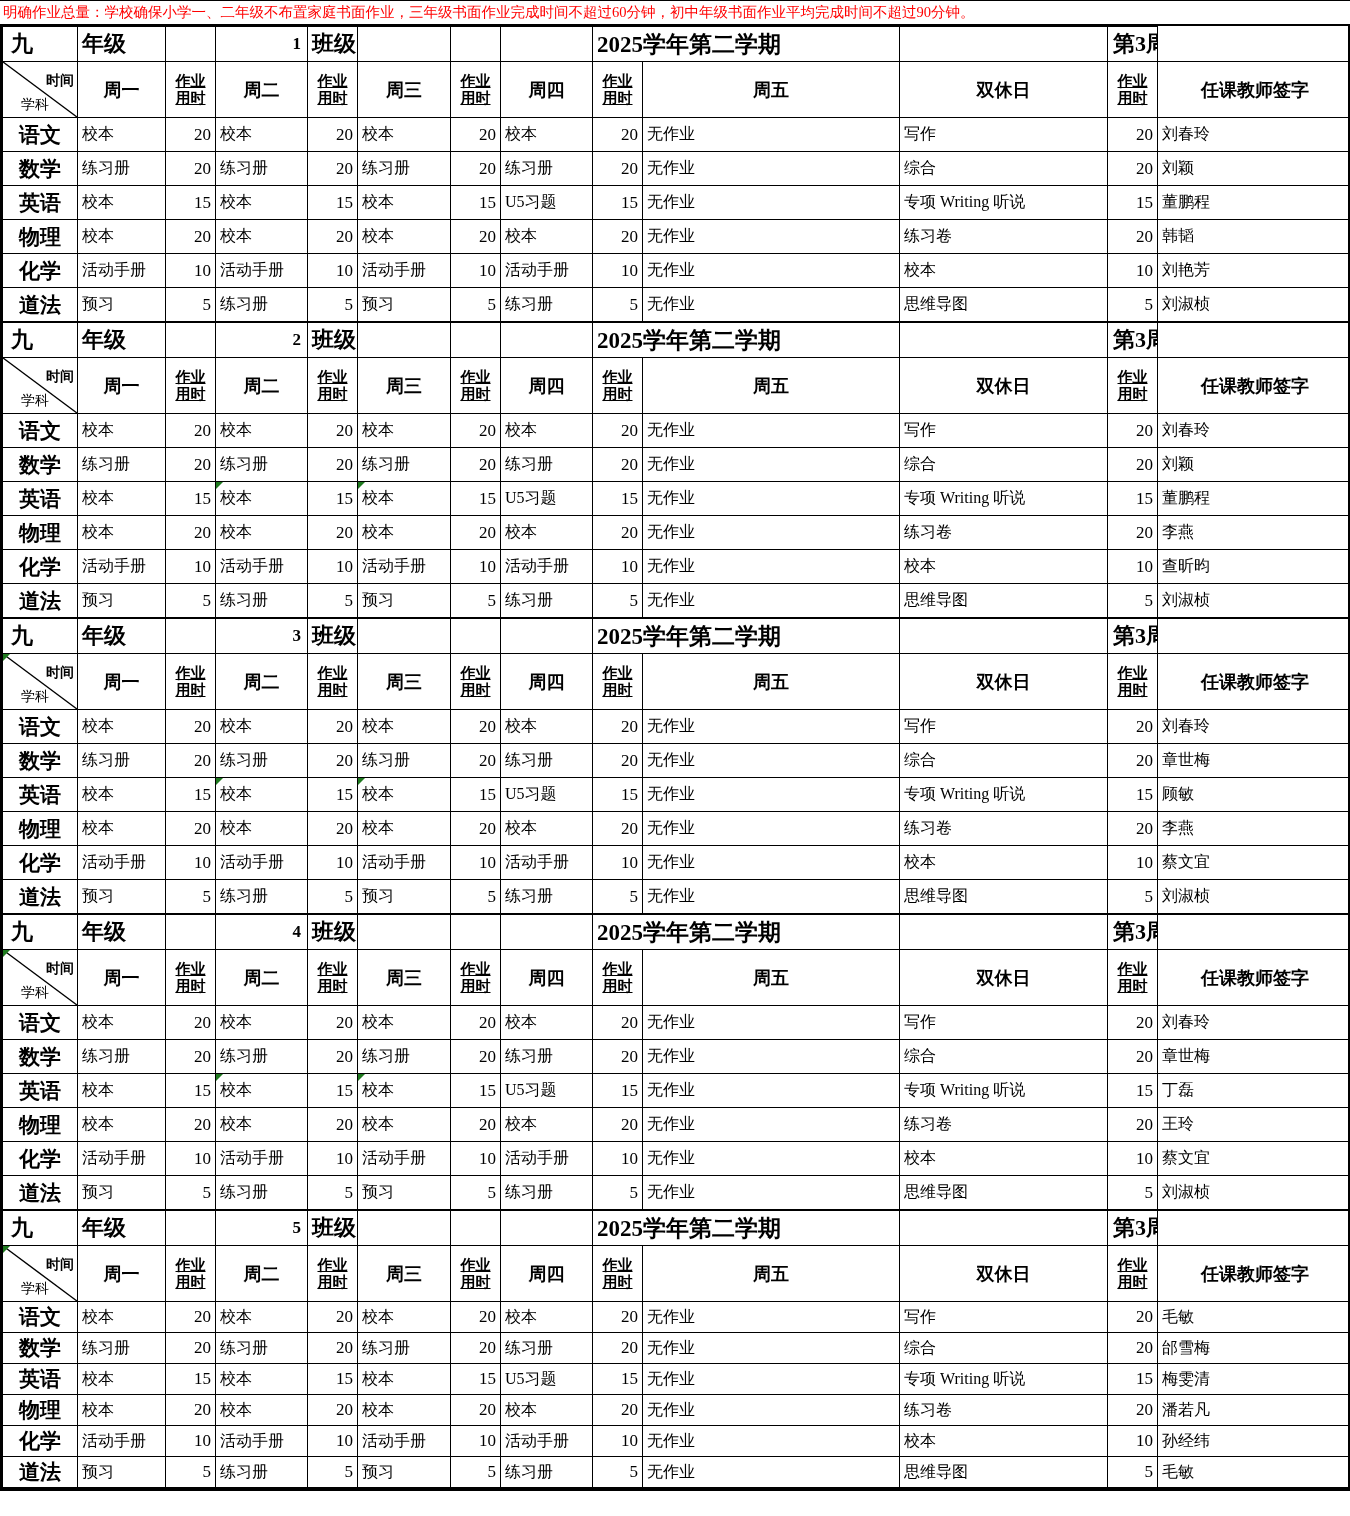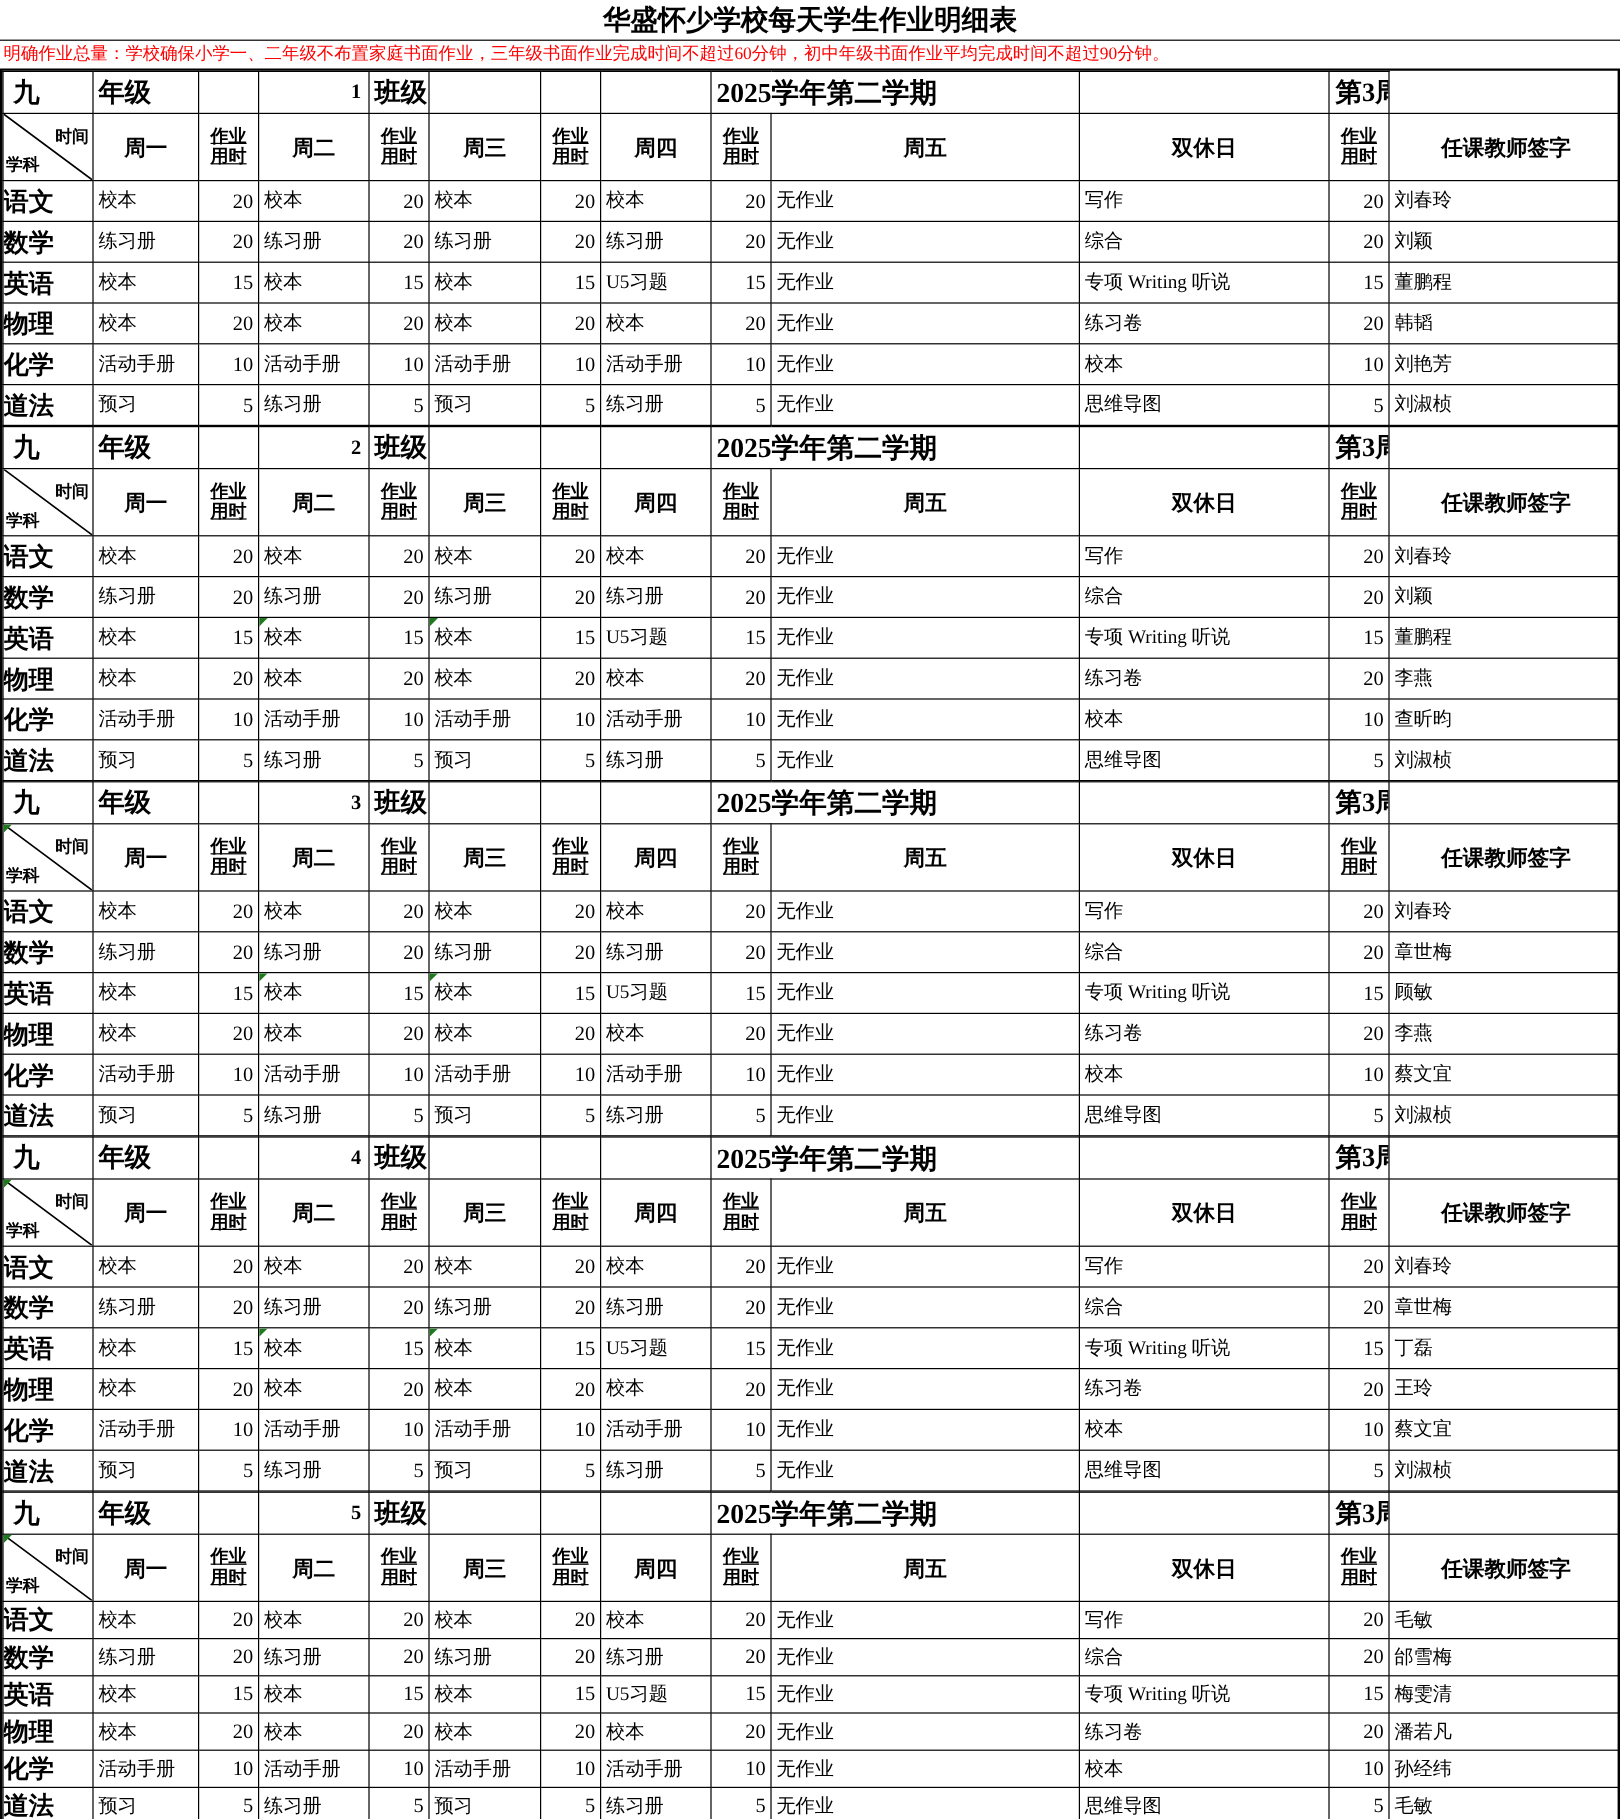--- a/index.html
+++ b/index.html
@@ -19,37 +19,36 @@
   .grade-row td.term { text-align:left; font-size:23px; }
   .grade-row td.week { padding-left:5px; }
   
   .head-row th { height:56px; font-weight:bold; text-align:center; }
   .head-row th.day { font-size:18px; }
   .head-row th.dur { font-size:15px; line-height:17px;text-decoration:underline; }
   .head-row th.dur span { display:block; }
   th.diag { position:relative;text-align:right; }
   .diag-line { position:absolute; left:0; top:0; width:100%; height:100%; display:block; }
   .diag-top    { position:absolute; top:10px;  right:3px; font-size:14px; font-weight:bold; }
-  .diag-bottom { position:absolute; bottom:3px; left:2px;  font-size:14px; font-weight:bold; }
+  .diag-bottom { position:absolute; bottom:3px; left:18px;  font-size:14px; font-weight:normal; }
   
   tbody.rows tr { height:34px; }
   table.last tbody.rows tr { height:31px; }
-  th.subj { font-size:21px; font-weight:bold; text-align:left; }
+  th.subj { font-size:21px; font-weight:bold; text-align:center; }
   td.txt { font-size:16px; text-align:left;  padding:0 4px; }
   td.num { font-size:17px; text-align:right; padding:0 4px; }
   
   .flagged { position:relative; }
   .flagged::before { content:""; position:absolute; top:0; left:0; width:0; height:0; z-index:2;
     border-top:7px solid var(--flag-color,#1F7A1F); border-right:7px solid transparent; }
 </style>
 </head>
 <body>
 
 <div class="sheet">
-  <div class="title">华盛怀少学校每天学生作业明细表</div>
   <div class="note">明确作业总量：学校确保小学一、二年级不布置家庭书面作业，三年级书面作业完成时间不超过60分钟，初中年级书面作业平均完成时间不超过90分钟。</div>
   <div id="sections">
   <table class="section">
     <colgroup>
       <col style="width:75px">
           <col style="width:88px">
           <col style="width:50px">
       <col style="width:92px">
           <col style="width:50px">
           <col style="width:93px">

